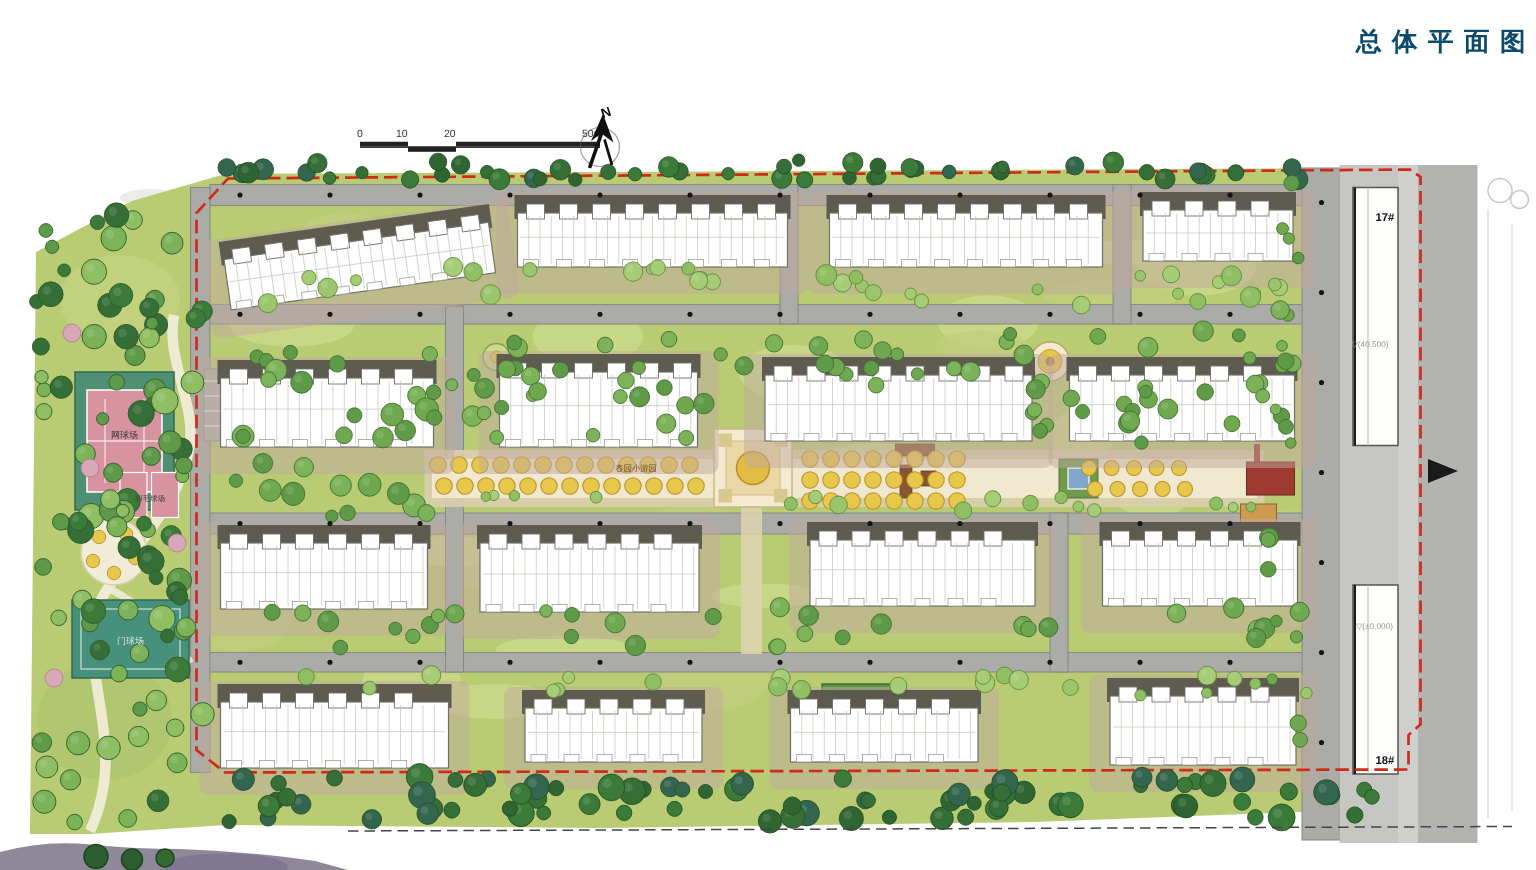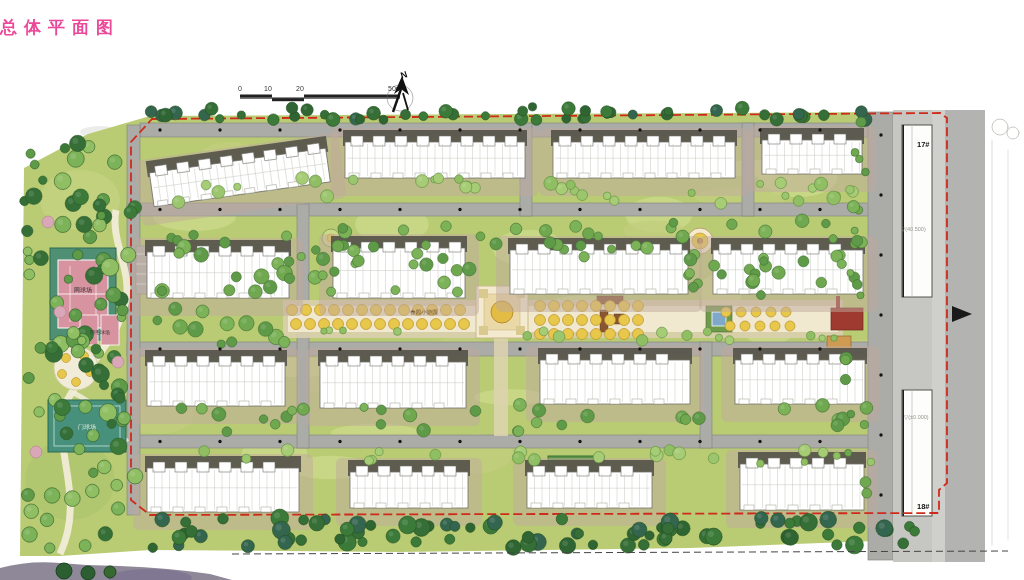--- a/index.html
+++ b/index.html
@@ -1,19 +1,19 @@
 <!DOCTYPE html>
 <html><head>
 <meta charset="utf-8">
 <style>
   html,body{margin:0;padding:0;background:#ffffff;}
   #stage{position:relative;width:1024px;height:580px;background:#ffffff;overflow:hidden;
          font-family:"Liberation Sans", sans-serif;}
-  #plan-title{position:absolute;top:16px;left:0;width:100%;text-align:left;
-              font-size:17px;font-weight:bold;letter-spacing:7px;color:#ec4899;}
+  #plan-title{position:absolute;top:16px;left:0;width:100%;text-align:right;
+              font-size:17px;font-weight:bold;letter-spacing:7px;color:#0c4a6e;}
   svg text{font-family:"Liberation Sans", sans-serif;}
 </style>
 </head>
 <body>
 <div id="stage">
 
 
 
 <div id="plan-title">总体平面图</div>
 

